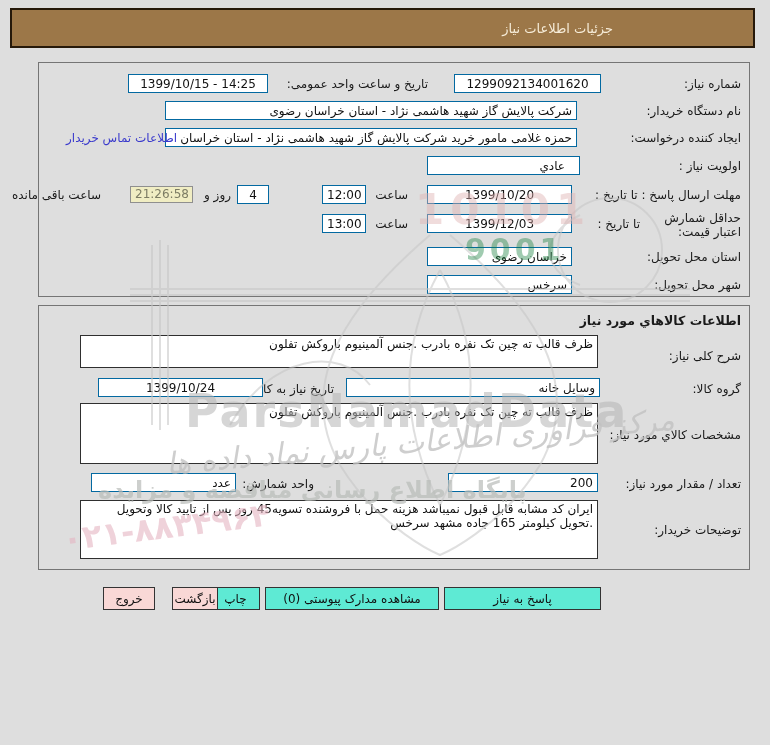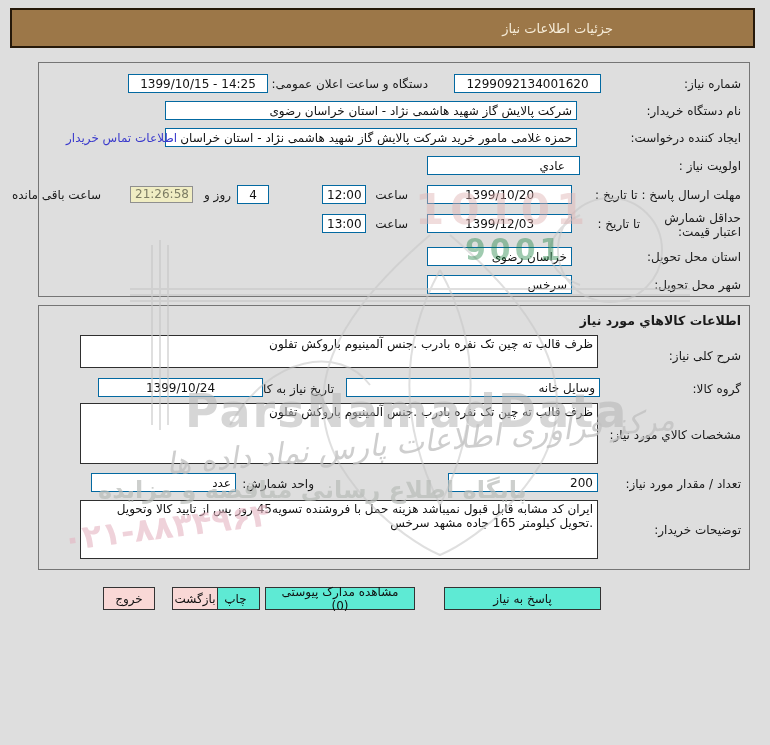--- a/index.html
+++ b/index.html
@@ -67,21 +67,21 @@
 <main>
 
   <div class="abs titlebar">
     <span>جزئیات اطلاعات نیاز</span>
   </div>
 
   <div class="abs sectionbox" style="left:38px;top:62px;width:712px;height:235px;"></div>
 
   <span class="abs lbl" style="right:29px;top:77px;">شماره نیاز:</span>
   <input class="abs field center" style="left: 454px; top: 74px; width: 147px;" dir="ltr" readonly="" value="1299092134001620">
-  <span class="abs lbl" style="right:342px;top:77px;">دستگاه و ساعت اعلان عمومی:</span>
+  <span class="abs lbl" style="right:342px;top:77px;">تاریخ و ساعت واحد عمومی:</span>
   <input class="abs field center" style="left: 128px; top: 74px; width: 140px;" dir="ltr" readonly="" value="1399/10/15 - 14:25">
 
   <span class="abs lbl" style="right:29px;top:104px;">نام دستگاه خریدار:</span>
   <input class="abs field rtl" style="left: 165px; top: 101px; width: 412px;" readonly="" value="شرکت پالایش گاز شهید هاشمی نژاد - استان خراسان رضوی">
 
   <span class="abs lbl" style="right:29px;top:131px;">ایجاد کننده درخواست:</span>
   <input class="abs field rtl" style="left: 165px; top: 128px; width: 412px;" readonly="" value="حمزه غلامی مامور خرید شرکت پالایش گاز شهید هاشمی نژاد - استان خراسان">
   <span class="abs link" style="left:66px;top:131px;">اطلاعات تماس خریدار</span>
 
   <span class="abs lbl" style="right:29px;top:159px;">اولویت نیاز :</span>
@@ -125,21 +125,21 @@
 
   <span class="abs lbl" style="right:29px;top:477px;">تعداد / مقدار مورد نیاز:</span>
   <input class="abs field rtl" style="left: 448px; top: 473px; width: 150px;" readonly="" value="200">
   <span class="abs lbl" style="right:456px;top:477px;">واحد شمارش:</span>
   <input class="abs field rtl" style="left: 91px; top: 473px; width: 145px;" readonly="" value="عدد">
 
   <span class="abs lbl" style="right:29px;top:523px;">توضیحات خریدار:</span>
   <textarea class="abs txtarea" style="left: 80px; top: 500px; width: 518px; height: 59px;" readonly="">ایران کد مشابه قابل قبول نمیباشد هزینه حمل با فروشنده تسویه45 روز پس از تایید کالا وتحویل .تحویل کیلومتر 165 جاده مشهد سرخس</textarea>
 
   <button class="abs btn mint" style="left:444px;top:587px;width:157px;">پاسخ به نیاز</button>
-  <button class="abs btn mint" style="left:265px;top:587px;width:150px;">مشاهده مدارک پیوستی (0)</button>
+  <button class="abs btn mint" style="left:265px;top:587px;width:174px;">مشاهده مدارک پیوستی (0)</button>
   <button class="abs btn mint" style="left:211px;top:587px;width:49px;">چاپ</button>
   <button class="abs btn pink" style="left:160px;top:587px;width:46px;margin-left:12px;">بازگشت</button>
   <button class="abs btn pink" style="left:103px;top:587px;width:52px;">خروج</button>
 </main>
 
 <div id="watermark" class="abs">
   <svg class="wm" style="left:110px;top:175px;" width="600" height="400" viewBox="0 0 600 400">
     <g fill="none" stroke="#c6c6c6" stroke-width="2" opacity="0.55">
       <line x1="42" y1="70" x2="42" y2="250"></line>
       <line x1="50" y1="65" x2="50" y2="255"></line>

